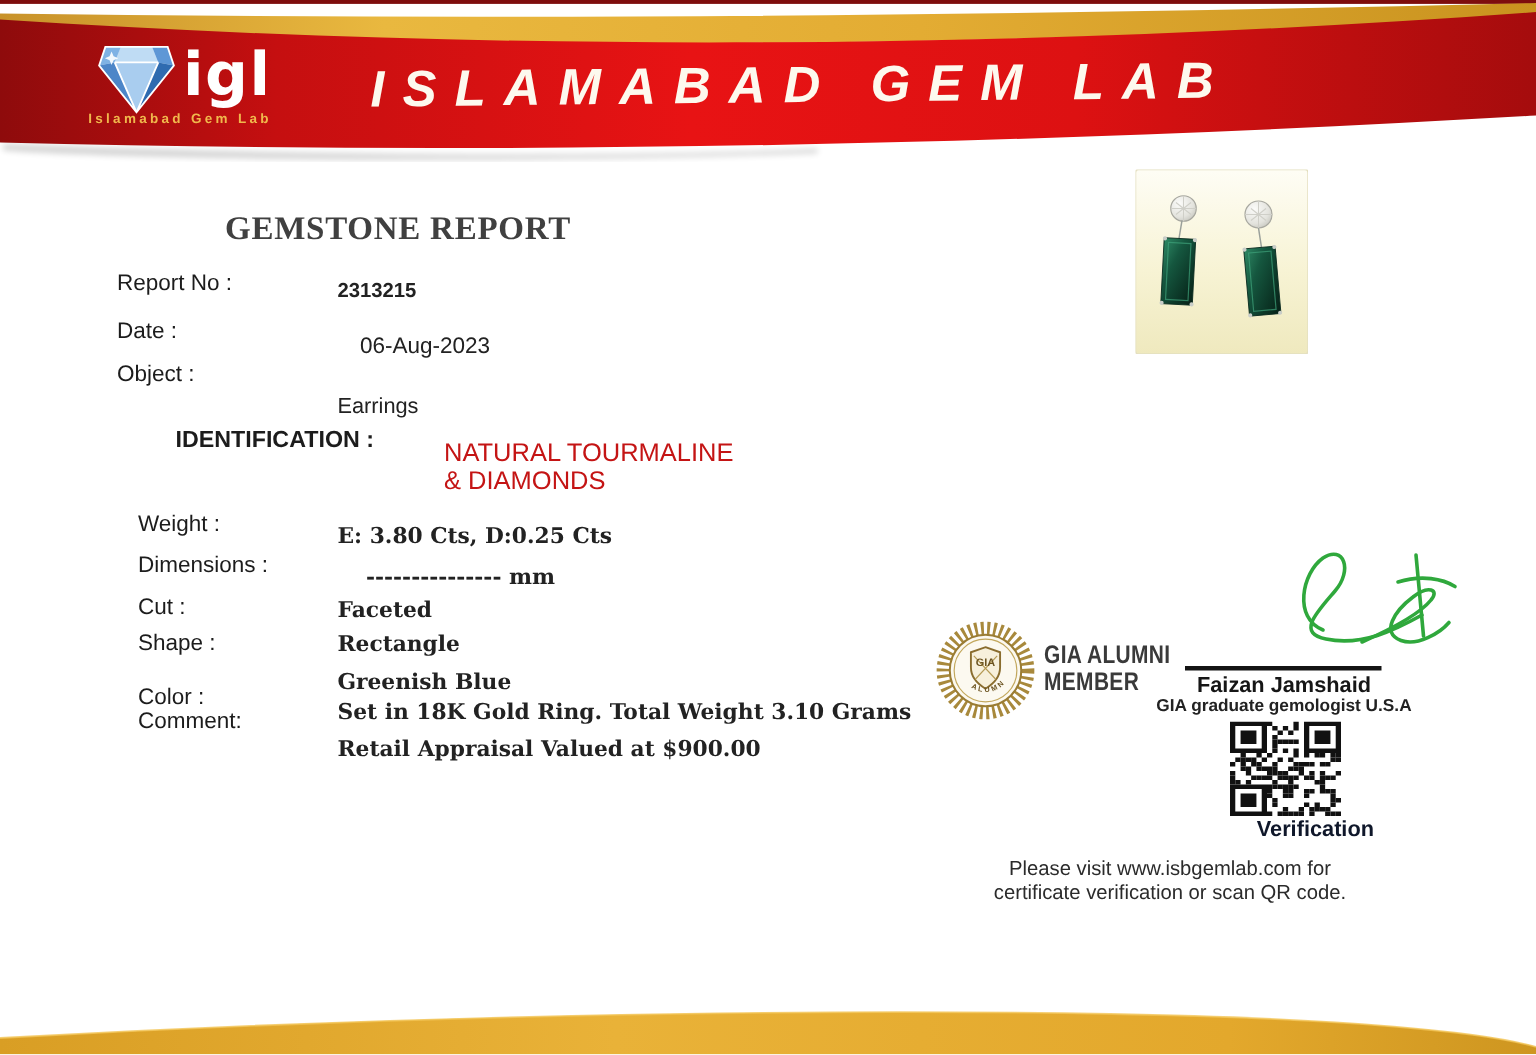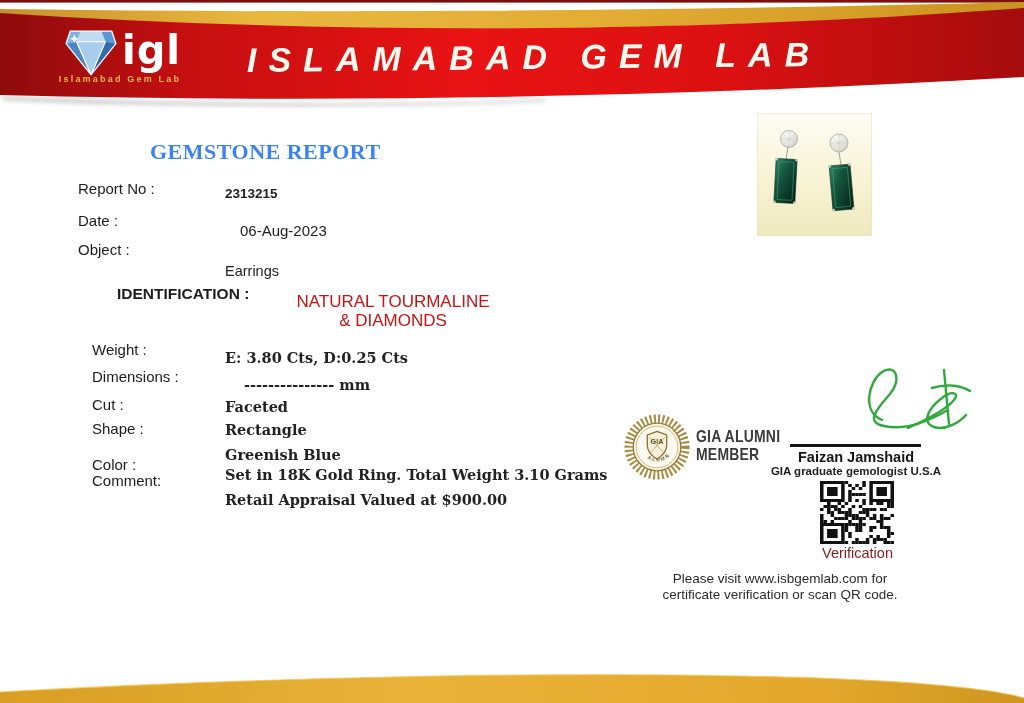--- a/index.html
+++ b/index.html
@@ -10,40 +10,40 @@
   .hdr-svg{position:absolute;top:0;left:0;}
   .logo-brand{position:absolute;left:122px;top:30px;font-family:"DejaVu Sans",sans-serif;
         font-size:40px;font-weight:bold;color:#ffffff;letter-spacing:1px;line-height:40px;}
   .logo-tag{position:absolute;left:58px;top:74px;width:124px;text-align:center;
         font-size:9px;font-weight:bold;color:#F0B84C;letter-spacing:2.2px;white-space:nowrap;}
   .banner-title{position:absolute;left:228px;top:38px;width:612px;text-align:center;
         font-size:34px;font-weight:bold;font-style:italic;letter-spacing:12px;
         color:#FDF9EE;white-space:nowrap;transform:rotate(-0.6deg);}
   
   .report-title{position:absolute;left:150px;top:139px;font-family:"Liberation Serif",serif;
-        font-size:22px;font-weight:bold;letter-spacing:0.5px;color:#3b82f6;}
+        font-size:22px;font-weight:bold;letter-spacing:0.5px;color:#404040;}
   .lbl{position:absolute;font-size:15px;color:#1c1c1c;white-space:nowrap;}
   .lbl-bold{font-weight:bold;font-size:15.5px;}
   .val-sans{position:absolute;font-size:14.5px;color:#222;white-space:nowrap;}
   .val-serif{position:absolute;font-family:"DejaVu Serif",serif;font-weight:600;
         font-size:14.5px;color:#222;white-space:nowrap;}
-  .ident-val{position:absolute;left:296px;top:292px;width:194px;text-align:center;
+  .ident-val{position:absolute;left:296px;top:292px;width:194px;text-align:left;
         font-size:17px;line-height:19px;color:#C41414;}
   
   .photo{position:absolute;left:757px;top:113px;width:115px;height:123px;}
   .gia-label{position:absolute;left:696px;top:428px;font-size:17px;line-height:17.5px;
         font-weight:bold;color:#3A3A3A;transform:scaleX(0.82);transform-origin:left top;
         white-space:nowrap;letter-spacing:0.3px;}
   .sig-line{position:absolute;left:790px;top:444px;width:131px;height:2.5px;background:#141414;}
   .sig-name{position:absolute;left:756px;top:449px;width:200px;text-align:center;
         font-size:14.5px;font-weight:bold;color:#161616;white-space:nowrap;}
   .sig-cred{position:absolute;left:756px;top:465px;width:200px;text-align:center;
         font-size:11.5px;font-weight:bold;color:#222;white-space:nowrap;}
-  .verif{position:absolute;left:799px;top:545px;width:117px;text-align:center;
-        font-size:14.5px;font-weight:normal;color:#7f1d1d;}
+  .verif{position:absolute;left:799px;top:545px;width:117px;text-align:right;
+        font-size:14.5px;font-weight:bold;color:#0f172a;}
   .foot-line{position:absolute;left:630px;width:300px;text-align:center;
         font-size:13.5px;color:#2b2b2b;white-space:nowrap;}
 </style>
 </head>
 <body>
 
 <div class="page">
 
   <svg class="hdr-svg" width="1024" height="114" viewBox="0 0 1024 114">
     <defs>

